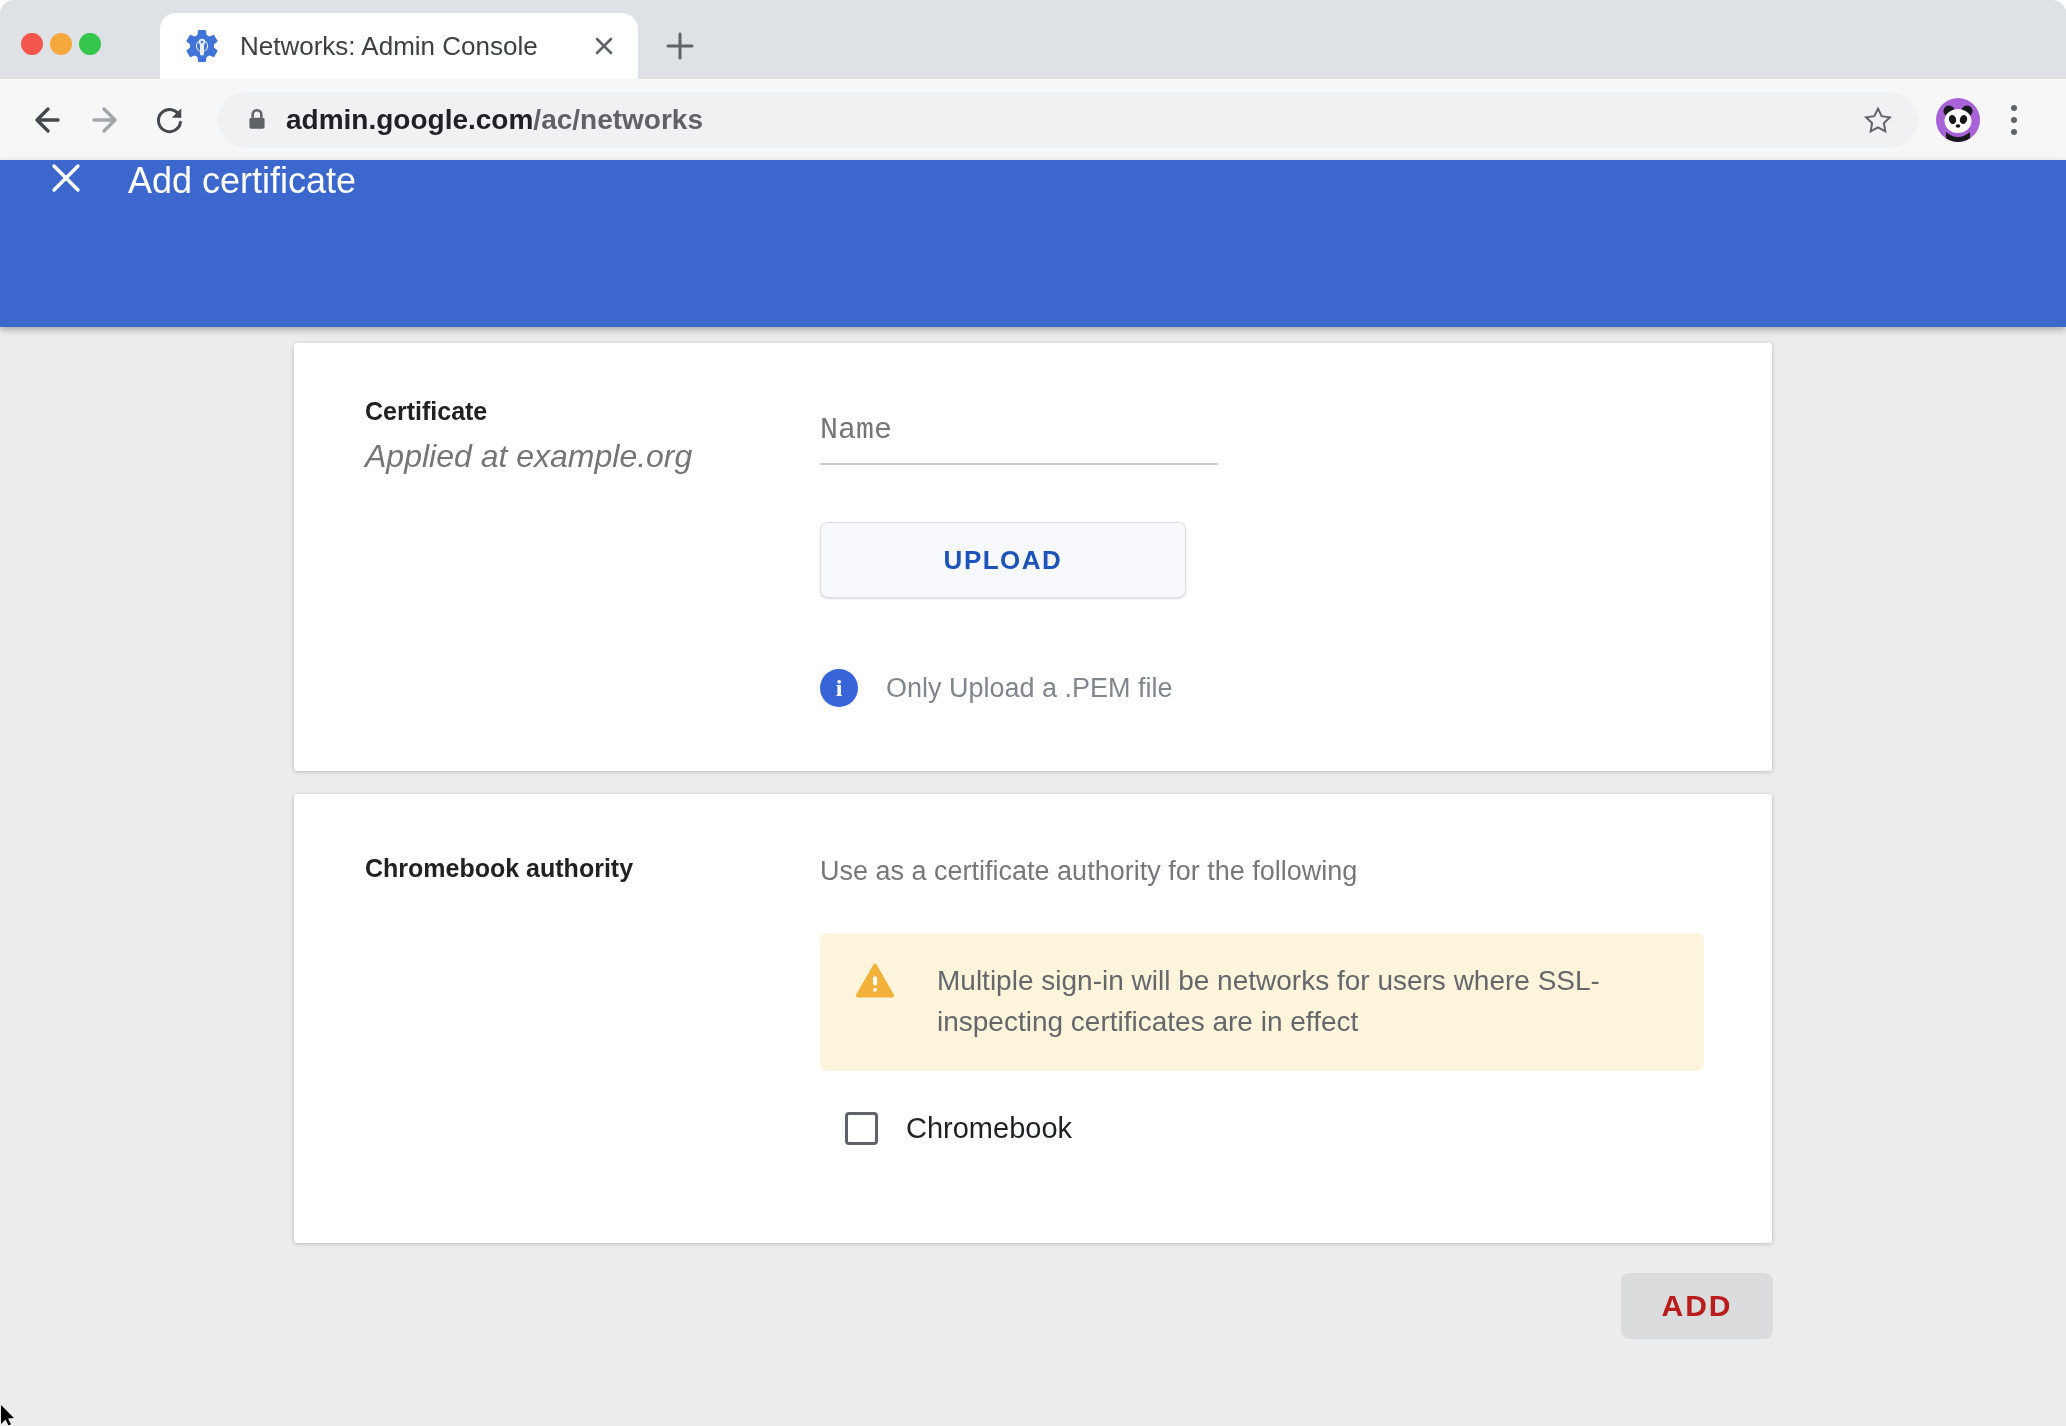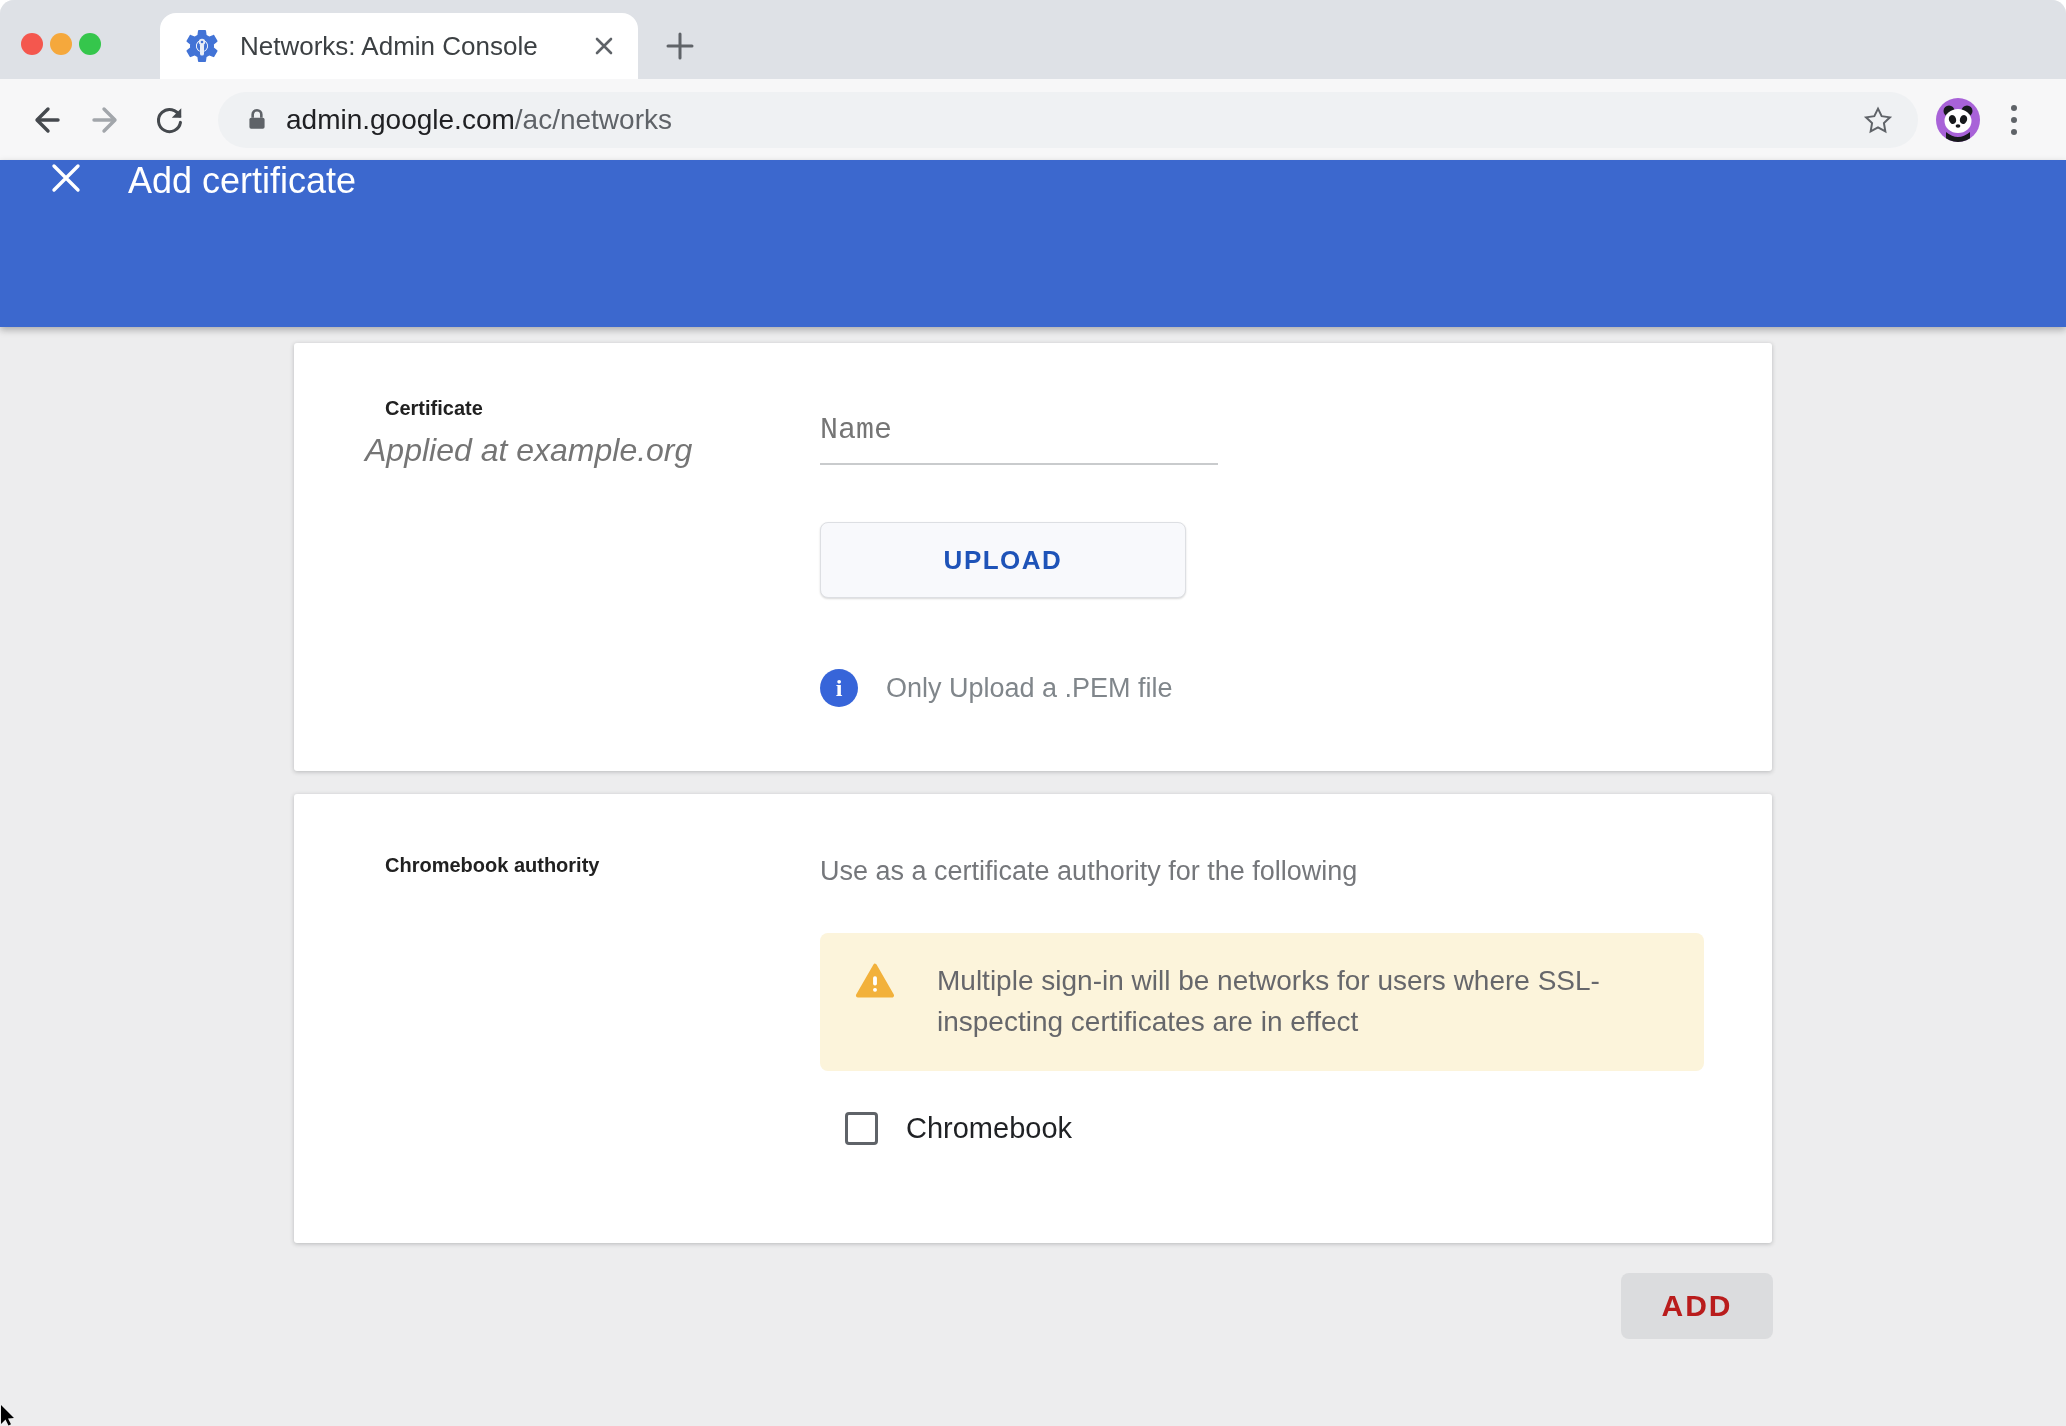--- a/index.html
+++ b/index.html
@@ -32,21 +32,21 @@
        align-items:center;justify-content:center;cursor:pointer;}
 
   
   .toolbar{position:absolute;left:0;top:79px;width:100%;height:81px;background:#F7F7F8;
        display:flex;align-items:center;}
   .navbtn{width:46px;height:46px;display:flex;align-items:center;justify-content:center;cursor:pointer;}
   .navbtn.back{margin-left:22px;}
   .navbtn.fwd{margin-left:16px;}
   .navbtn.reload{margin-left:16px;}
   .urlbar{margin-left:26px;width:1700px;height:56px;border-radius:28px;background:#EFF1F3;
-       display:flex;align-items:center;}
+       display:flex;align-items:center;font-weight:bold;}
   .urlbar .lock{margin-left:26px;width:26px;height:26px;flex:0 0 auto;}
   .url-text{margin-left:16px;font-size:28px;color:#202124;flex:1 1 auto;white-space:nowrap;}
   .url-text .path{color:#5F6368;}
   .urlbar .star{margin-right:24px;width:32px;height:32px;flex:0 0 auto;cursor:pointer;}
   .avatar{margin-left:18px;width:44px;height:44px;border-radius:50%;background:var(--avatar_purple);
        position:relative;overflow:hidden;cursor:pointer;flex:0 0 auto;}
   .menu-dots{margin-left:22px;margin-right:24px;width:24px;height:44px;display:flex;flex-direction:column;
        align-items:center;justify-content:center;gap:6px;cursor:pointer;}
   .menu-dots i{width:6px;height:6px;border-radius:50%;background:#5F6368;}
 
@@ -55,21 +55,21 @@
        box-shadow:0 3px 7px rgba(0,0,0,.28);display:flex;align-items:flex-start;z-index:3;}
   .appbar .close-x{margin-left:48px;width:36px;height:36px;cursor:pointer;flex:0 0 auto;}
   .appbar .appbar-title{margin-left:44px;font-size:36px;color:#FFFFFF;font-weight:400;}
 
   
   .card{position:absolute;left:294px;width:1478px;background:#FFFFFF;border-radius:3px;
        box-shadow:0 1px 4px rgba(60,64,67,.3);}
   .card1{top:343px;height:428px;}
   .card2{top:794px;height:449px;}
   .card-label{position:absolute;left:71px;}
-  .card-title{font-size:20px;font-weight:bold;color:#212121;margin-left:20px;}
+  .card-title{font-size:25px;font-weight:bold;color:#212121;}
   .card-subtitle{margin-top:12px;font-size:32px;font-style:italic;color:#757575;}
   .name-input{position:absolute;left:526px;top:70px;width:398px;border:none;outline:none;
        background:transparent;font-family:Liberation Mono, monospace;font-size:30px;color:#424242;
        padding:0 0 16px 0;border-bottom:2px solid #C9CBCD;}
   .name-input::placeholder{color:#757575;opacity:1;}
   .upload-btn{position:absolute;left:526px;top:179px;width:366px;height:76px;
        background:#F8F9FC;border:1px solid #DDDFE3;border-radius:8px;
        box-shadow:0 1px 2px rgba(0,0,0,.15);
        font-family:inherit;font-size:26px;font-weight:bold;letter-spacing:1.5px;
        color:var(--upload_text_blue);cursor:pointer;}

